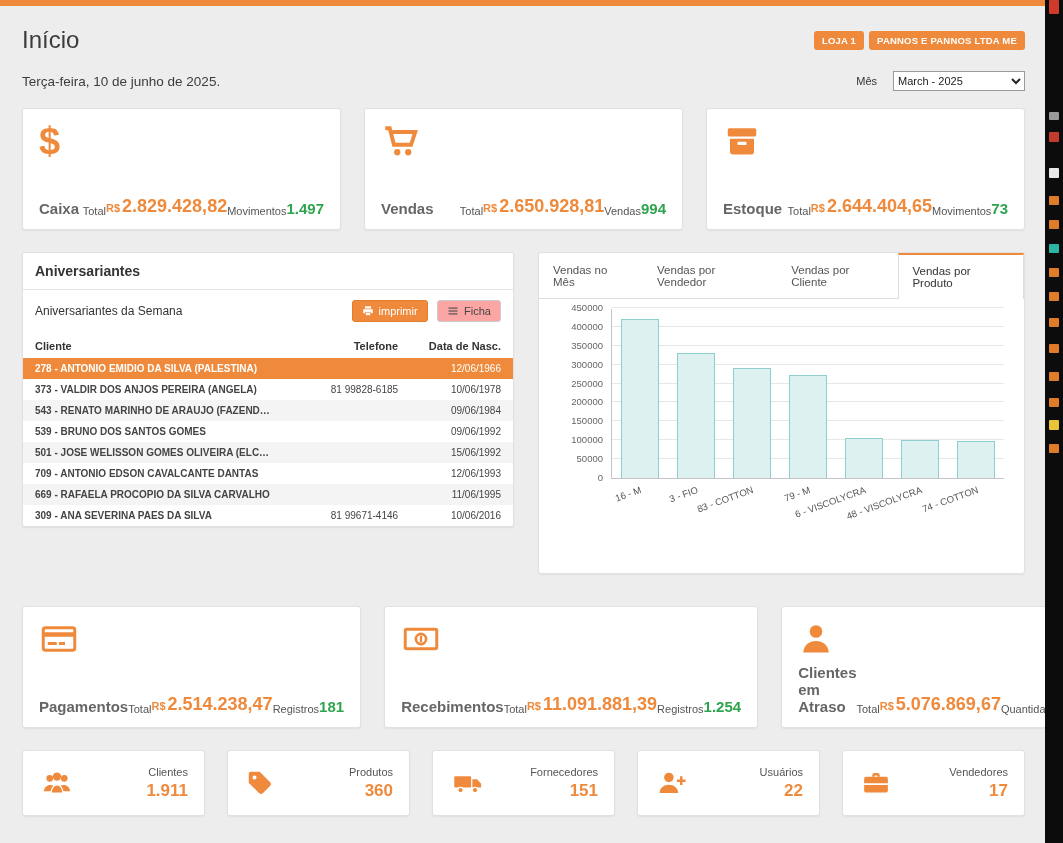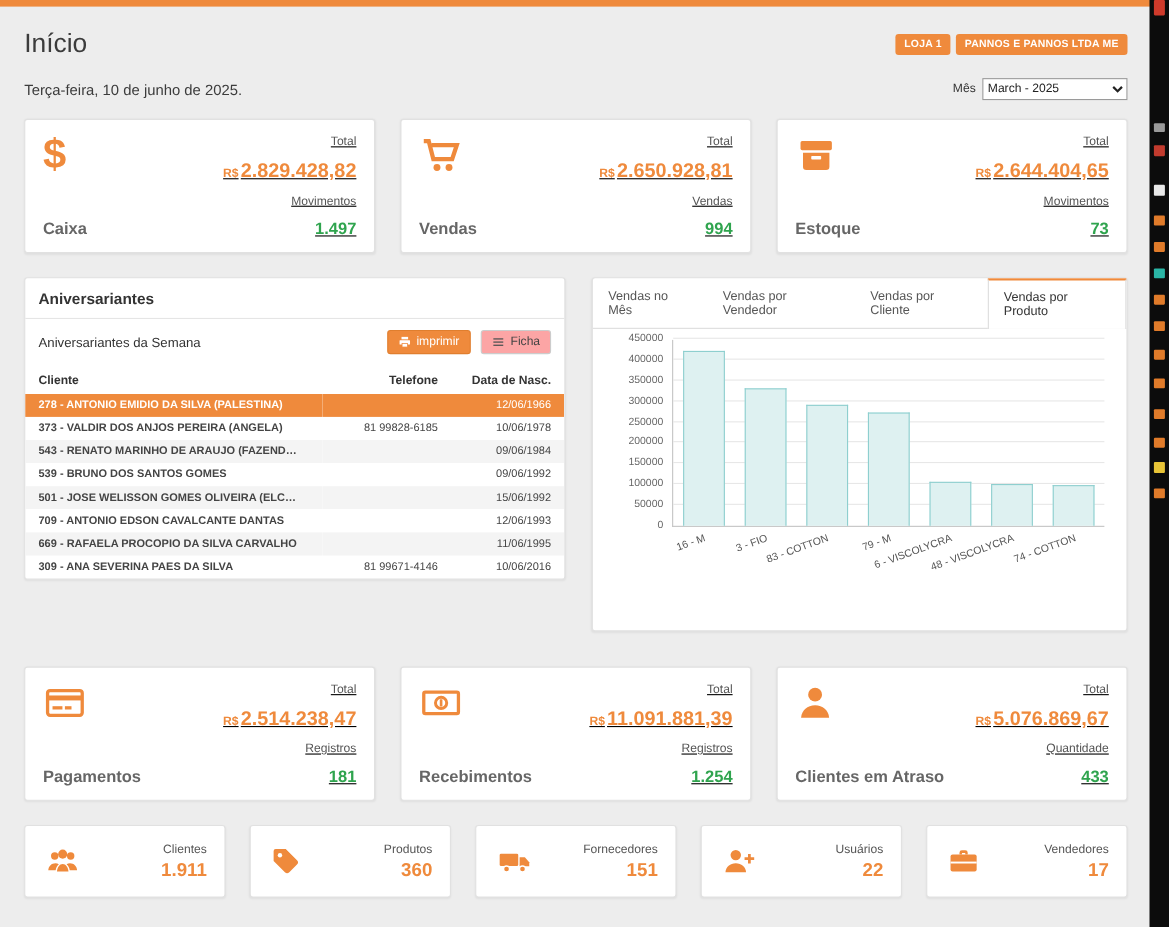--- a/index.html
+++ b/index.html
@@ -15,32 +15,32 @@
   .side-strip .marker { position: absolute; left: 4px; width: 10px; border-radius: 1px; }
   .content { position: absolute; top: 6px; left: 0; right: 18px; bottom: 0; padding: 16px 20px 0 22px; }
 
   .header-row { display: flex; justify-content: space-between; align-items: center; height: 36px; }
   .page-title { font-size: 24px; font-weight: 500; color: #3c3c3c; }
   .badges { display: flex; gap: 5px; }
   .badge { background: #ef8a3c; color: #fff; font-size: 9.5px; font-weight: 700; padding: 4px 8px; border-radius: 3px; letter-spacing: .2px; cursor: pointer; }
 
   .date-row { display: flex; justify-content: space-between; align-items: center; margin-top: 12px; height: 22px; }
   .date-text { font-size: 13.5px; color: #3c3c3c; }
-  .month-wrap { display: flex; align-items: center; gap: 6px; }
+  .month-wrap { display: flex; align-items: center; gap: 16px; }
   .month-label { font-size: 11px; color: #333; }
   select.month-select { font-size: 11px; height: 20px; width: 132px; border: 1px solid #9a9a9a; background: #fff; color: #222; }
 
   .cards-row { display: flex; gap: 23px; margin-top: 16px; }
   .card { background: #fff; border: 1px solid #e1e1e1; border-radius: 3px; box-shadow: 0 1px 2px rgba(0,0,0,.06); }
   .stat-card { flex: 1; height: 122px; padding: 14px 16px 12px; display: flex; justify-content: space-between; }
   .stat-left { display: flex; flex-direction: column; justify-content: space-between; }
   .stat-icon { color: #ef8a3c; height: 40px; display: flex; align-items: flex-start; }
   .dollar-glyph { font-size: 38px; font-weight: 700; color: #ef8a3c; line-height: 36px; }
   .stat-name { font-size: 15px; font-weight: 700; color: #666; }
-  .stat-right { display: flex; flex-direction: column; align-items: flex-end; justify-content: space-between; text-align: right; text-decoration: underline; }
+  .stat-right { display: flex; align-items: flex-end; justify-content: space-between; text-align: right; }
   .small-lbl { font-size: 11px; color: #555; }
   .money-val { font-size: 18px; font-weight: 700; color: #ef8a3c; line-height: 1.1; white-space: nowrap; }
   .money-val .cur { font-size: 11px; font-weight: 700; margin-right: 2px; }
   .count-val { font-size: 15px; font-weight: 700; color: #2fa44e; line-height: 1.1; }
 
   .mid-row { display: flex; gap: 24px; margin-top: 22px; align-items: flex-start; }
   .aniv-card { width: 492px; }
   .aniv-header { font-size: 14px; font-weight: 700; color: #333; padding: 10px 12px; border-bottom: 1px solid #e5e5e5; }
   .aniv-sub-row { display: flex; justify-content: space-between; align-items: center; padding: 10px 12px 12px; }
   .aniv-sub { font-size: 12px; color: #333; }

